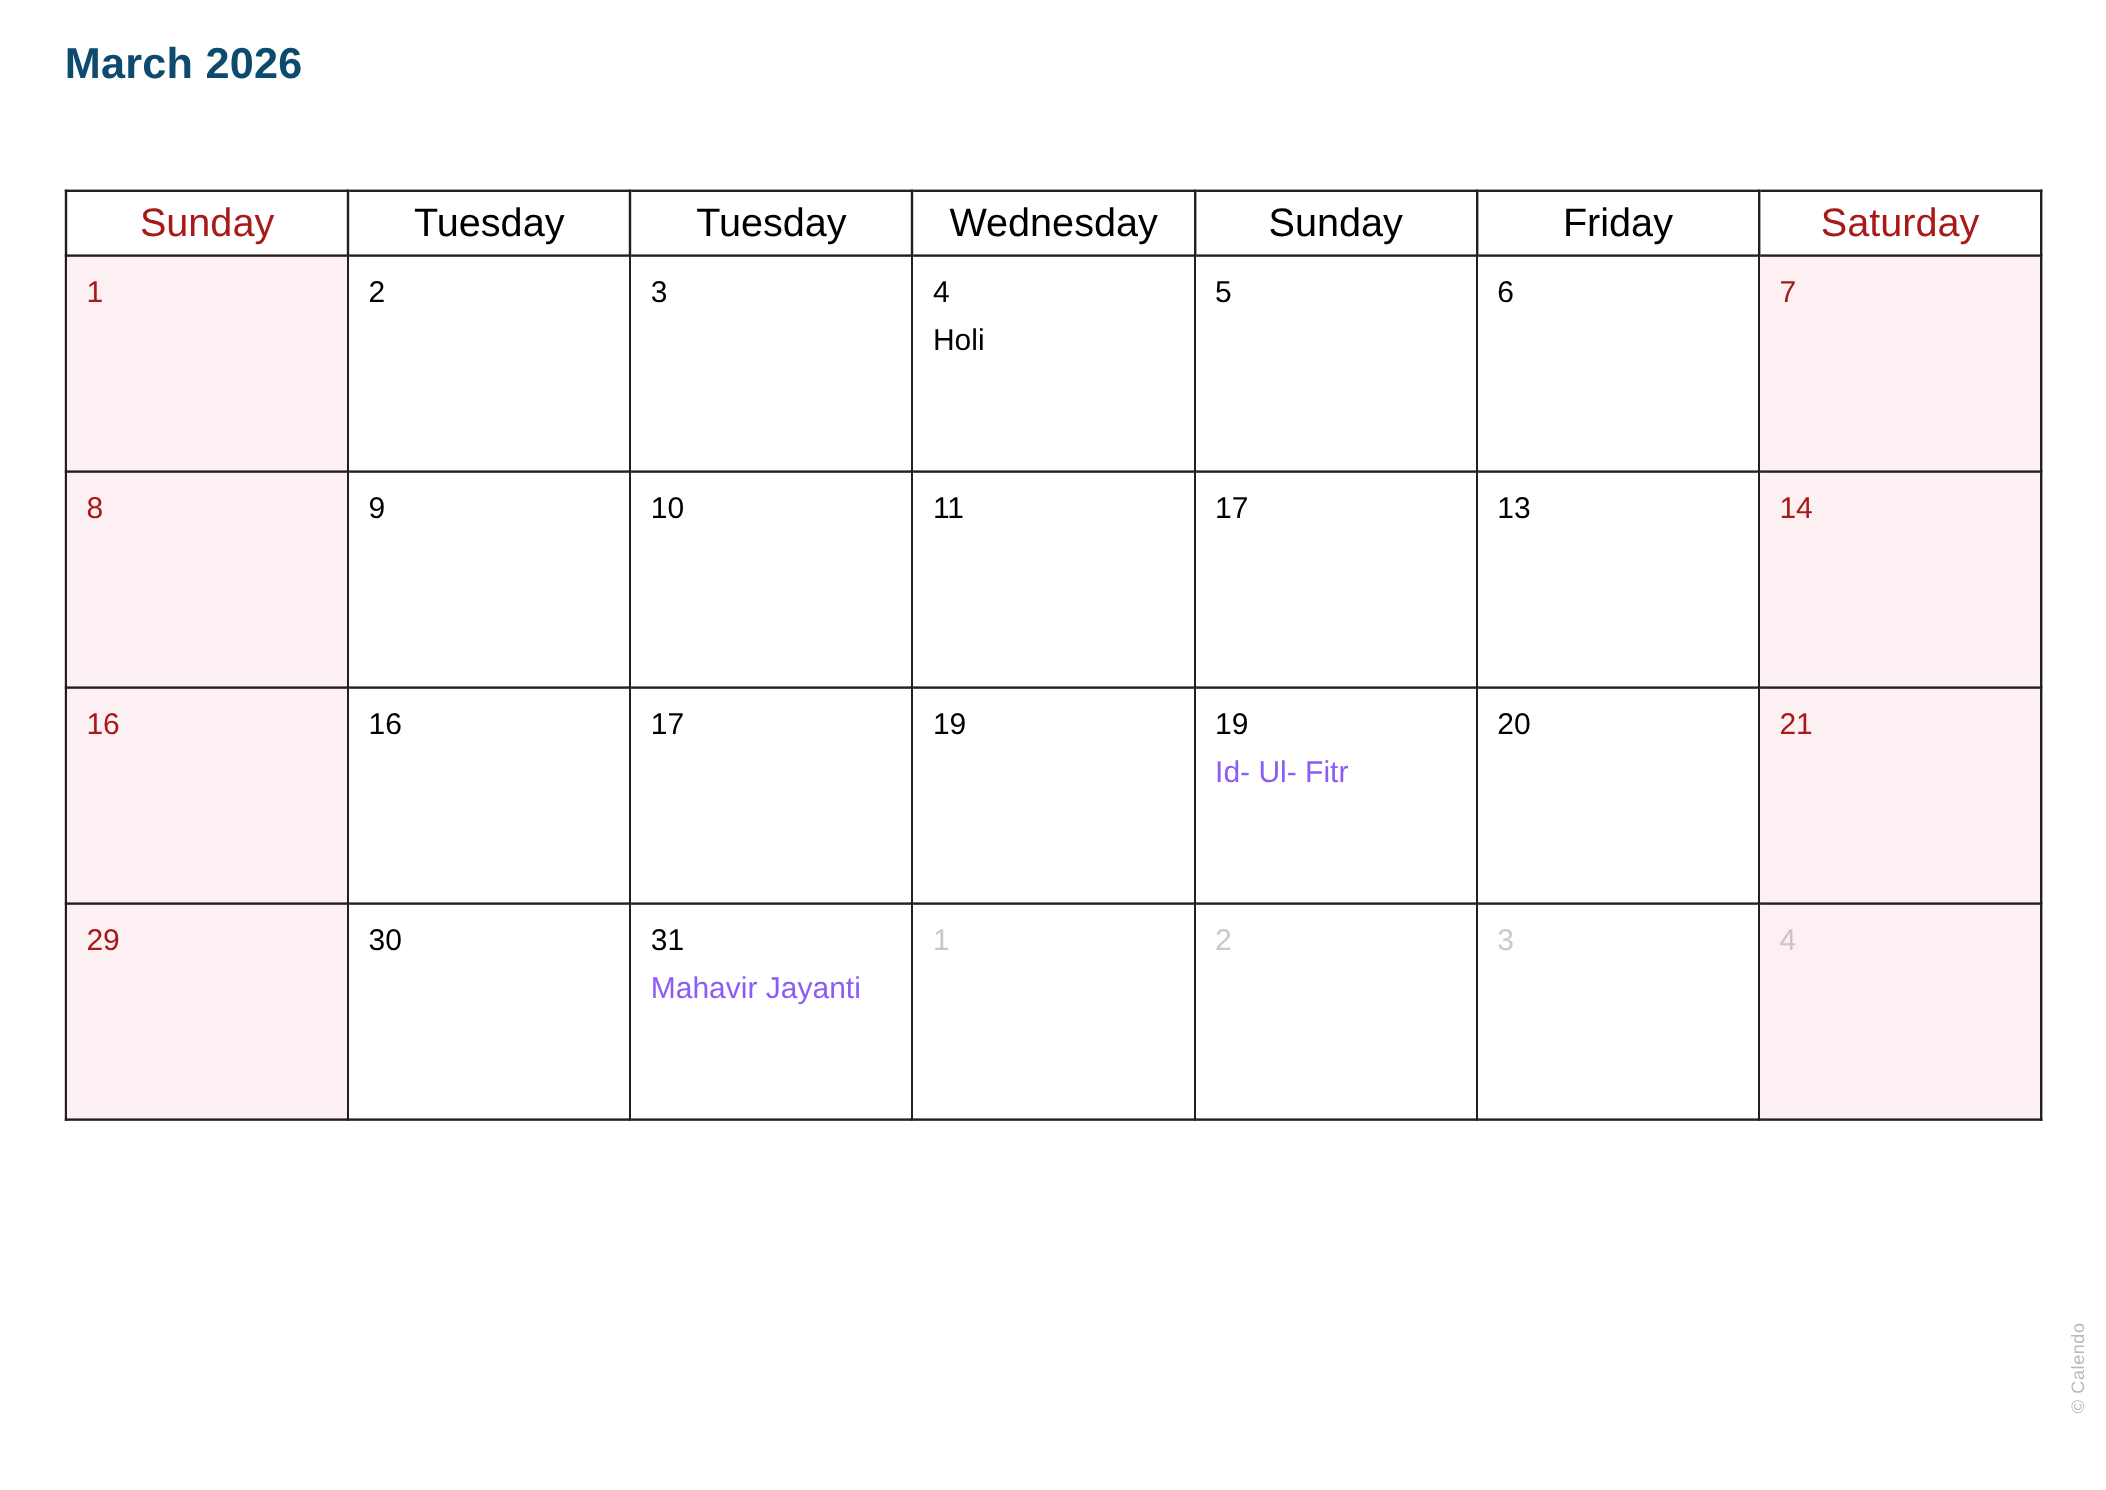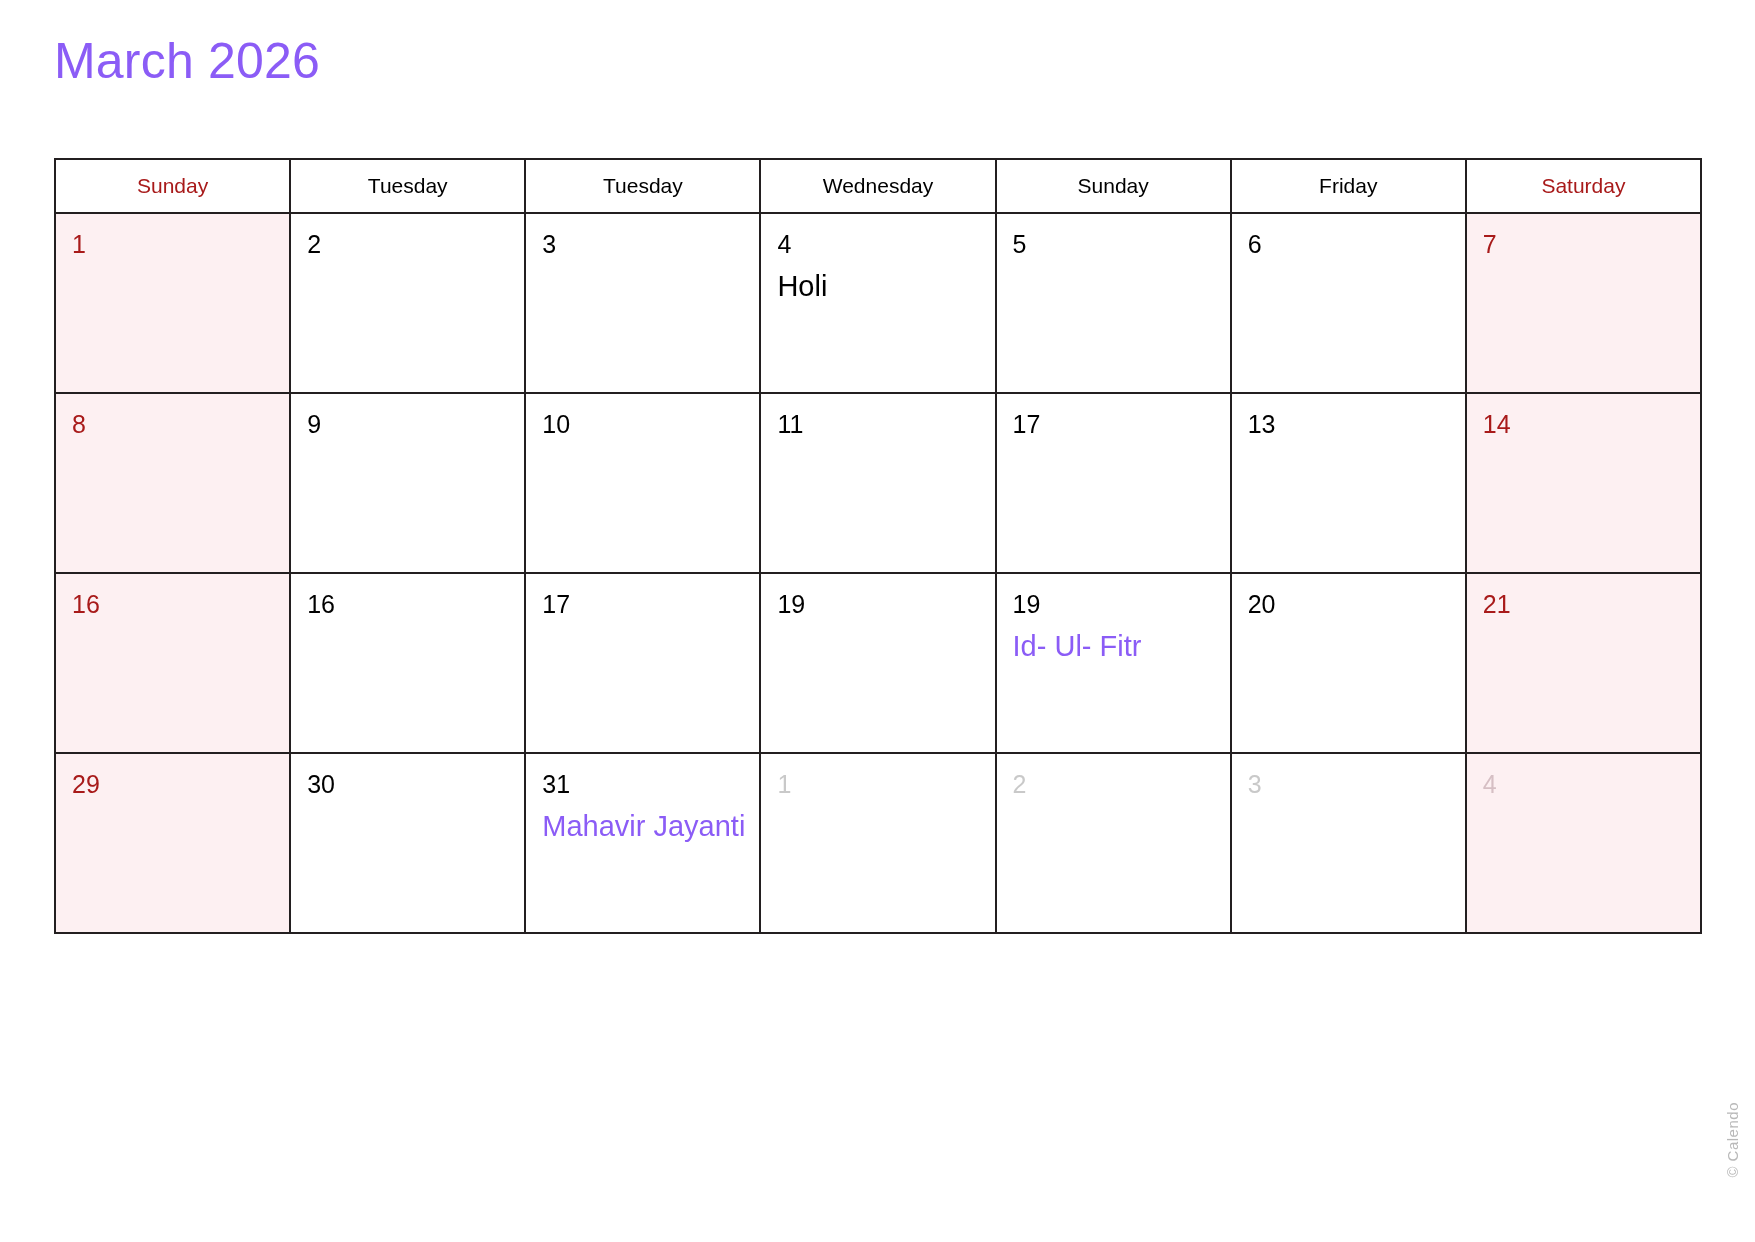--- a/index.html
+++ b/index.html
@@ -19,42 +19,42 @@
     position: relative;
     width: 1755px;
     height: 1242px;
     box-sizing: border-box;
     padding: 0;
   }
   .title {
     position: absolute;
     left: 54px;
     top: 32px;
-    font-size: 50px;
-    font-weight: 400;
+    font-size: 36px;
+    font-weight: 700;
     letter-spacing: 0.2px;
-    color: #8b5cf6;
+    color: #0c4a6e;
     white-space: nowrap;
   }
   .calendar {
     position: absolute;
     left: 54px;
     top: 158px;
     width: 1648px;
     border-collapse: collapse;
     table-layout: fixed;
   }
   .calendar th, .calendar td {
     border: 2px solid #231f20;
     padding: 0;
     vertical-align: top;
   }
   .calendar th {
     height: 52px;
-    font-size: 21px;
+    font-size: 33px;
     font-weight: 400;
     text-align: center;
     vertical-align: middle;
     color: #000;
   }
   .calendar th.weekend {
     color: #a81a1a;
   }
   .calendar td {
     height: 178px;
@@ -75,21 +75,21 @@
     color: #a81a1a;
   }
   td.other-month .daynum {
     color: #c9c9c9;
   }
   td.other-month.weekend-cell .daynum {
     color: #d6bfc4;
   }
   .event {
     display: block;
-    font-size: 29px;
+    font-size: 25px;
     line-height: 1.1;
     padding: 14px 10px 0 16px;
     color: #000;
   }
   .event.holiday-pink {
     color: #8b5cf6;
   }
   .watermark {
     position: absolute;
     right: 14px;

